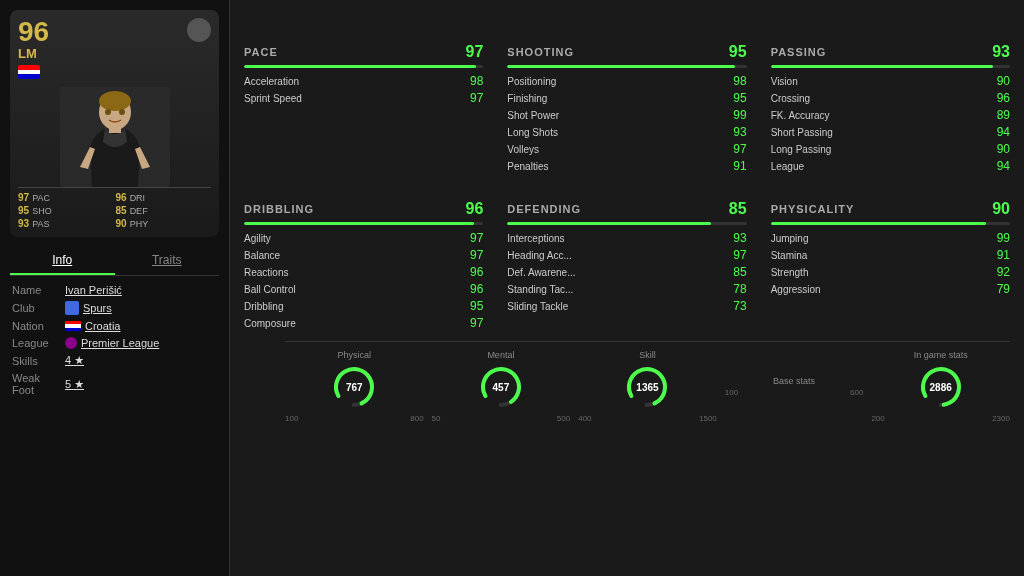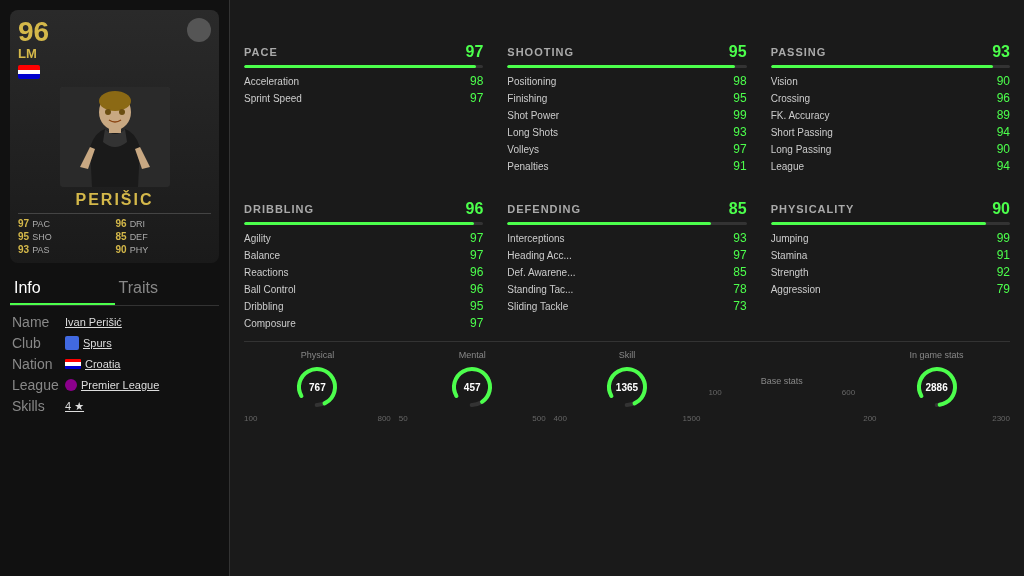--- a/index.html
+++ b/index.html
@@ -123,25 +123,26 @@
 
     
     .tabs {
       display: flex;
       border-bottom: 1px solid #333;
       margin: 0 10px;
     }
 
     .tab {
       flex: 1;
-      text-align: left;
+      text-align: center;
       padding: 6px 4px;
-      font-size: 16px;
+      font-size: 12px;
       color: #888;
       cursor: pointer;
+      text-decoration: underline;
     }
 
     .tab.active {
       color: #fff;
       border-bottom: 2px solid #4cff4c;
     }
 
     
     .info-section {
       padding: 8px 12px;
@@ -152,21 +153,21 @@
       display: flex;
       gap: 8px;
       margin-bottom: 5px;
       align-items: center;
     }
 
     .info-label {
       color: #888;
       width: 45px;
       flex-shrink: 0;
-      font-size: 14px;
+      font-size: 11px;
     }
 
     .info-value {
       color: #ddd;
       font-size: 11px;
       display: flex;
       align-items: center;
       gap: 4px;
       text-decoration: underline;
     }
@@ -271,20 +272,21 @@
     }
 
     
     .bottom-gauges {
       display: flex;
       gap: 8px;
       align-items: center;
       margin-top: 8px;
       border-top: 1px solid #333;
       padding-top: 8px;
+      margin-left: 41px;
     }
 
     .gauge-item {
       flex: 1;
       display: flex;
       flex-direction: column;
       align-items: center;
       gap: 2px;
     }
 
@@ -362,21 +364,20 @@
         <path d="M80 60 L90 80 L82 82 L75 62 Z" fill="#c8a882"></path>
 
         <rect x="49" y="38" width="12" height="8" fill="#c8a882"></rect>
 
         <ellipse cx="48" cy="25" rx="3" ry="3" fill="#6b4e11"></ellipse>
         <ellipse cx="62" cy="25" rx="3" ry="3" fill="#6b4e11"></ellipse>
         <path d="M49 33 Q55 37 61 33" stroke="#8B4513" stroke-width="1.5" fill="none"></path>
       </svg>
     </div>
 
-    <div class="player-name">PERIŠIC</div>
 
     <div class="card-stats-grid">
       <div class="card-stat">
         <span class="card-stat-val">97</span>
         <span class="card-stat-lbl">PAC</span>
       </div>
       <div class="card-stat">
         <span class="card-stat-val">96</span>
         <span class="card-stat-lbl">DRI</span>
       </div>
@@ -426,20 +427,24 @@
     <div class="info-row">
       <span class="info-label">League</span>
       <span class="info-value">
         <span class="league-icon"></span>
         <span>Premier League</span>
       </span>
     </div>
     <div class="info-row">
       <span class="info-label">Skills</span>
       <span class="info-value">4 ★</span>
+    </div>
+    <div class="info-row">
+      <span class="info-label">Weak Foot</span>
+      <span class="info-value">5 ★</span>
     </div>
   </div>
 </div>
 
 <div class="right-panel">
   <div class="stats-columns">
 
     <div class="stat-column">
       <div class="stat-category">
         <span class="stat-category-name">PACE</span>

